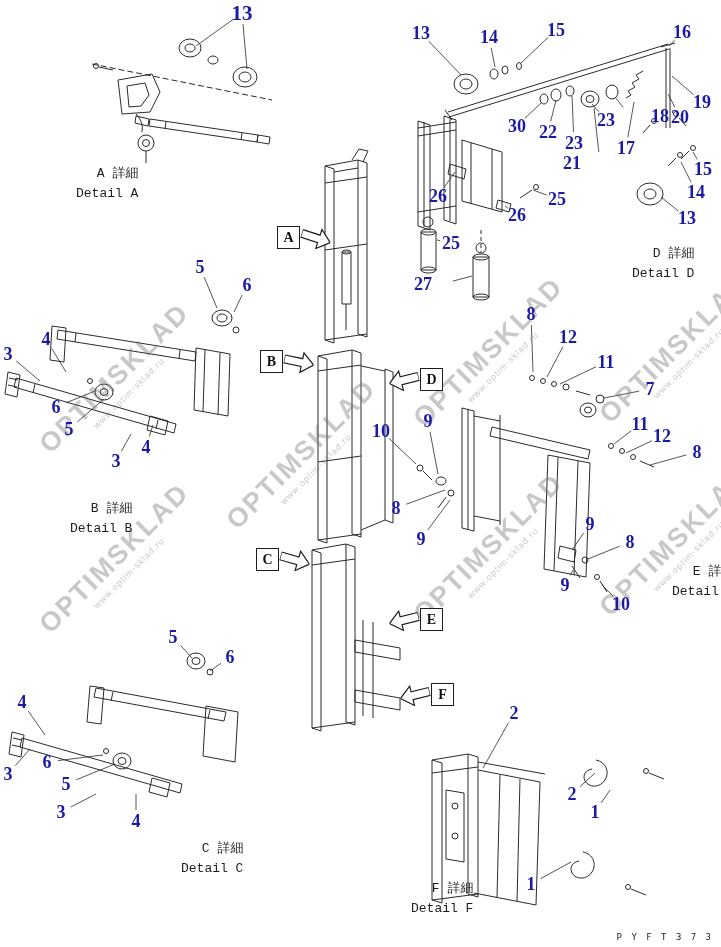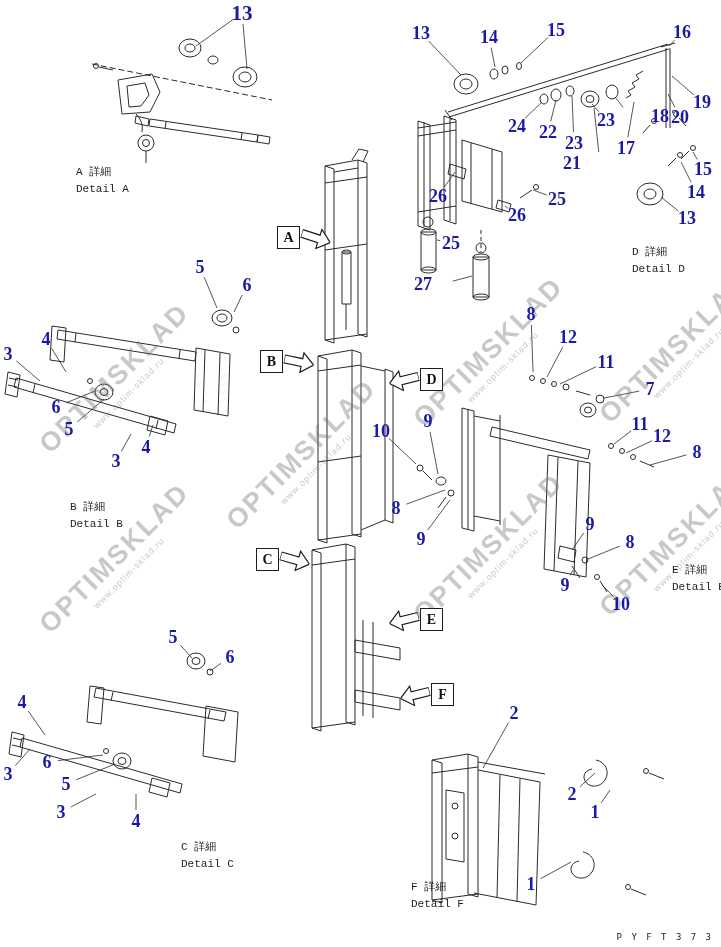--- a/index.html
+++ b/index.html
@@ -20,22 +20,22 @@
     white-space:nowrap;
   }
   .viewtag { position:absolute; display:flex; align-items:center; gap:1px; z-index:5; }
   .vbox {
     width:23px; height:23px; border:1.4px solid #1d1d1d; background:#fff;
     display:flex; align-items:center; justify-content:center;
     font-family:"Liberation Serif", serif; font-weight:bold; font-size:14px; color:#111;
   }
   .varrow polygon { fill:#ffffff; stroke:#1d1d1d; stroke-width:1.2; }
   .detail-label {
-    position:absolute; z-index:5; color:#1d1d1d; text-align:left;
-    font-family:"Liberation Mono", monospace; font-size:11px; line-height:1.5;
+    position:absolute; z-index:5; color:#1d1d1d; text-align:right;
+    font-family:"Liberation Mono", monospace; font-size:13px; line-height:1.5;
     white-space:nowrap;
   }
   .wm {
     position:absolute; transform:translate(-50%,-50%) rotate(-45deg);
     text-align:center; z-index:3; pointer-events:none; white-space:nowrap;
   }
   .wm .brand {
     font-size:27px; font-weight:bold; letter-spacing:2px;
     color:rgba(110,110,110,0.38); font-family:"Liberation Sans", sans-serif;
   }
@@ -356,21 +356,21 @@
     </div>
     <div class="callout" style="left: 242px; top: 13px; color: rgb(26, 26, 166); font-size: 21px;">13</div>
     <div class="callout" style="left: 421px; top: 33px; color: rgb(26, 26, 166);">13</div>
     <div class="callout" style="left: 489px; top: 37px; color: rgb(26, 26, 166);">14</div>
     <div class="callout" style="left: 556px; top: 30px; color: rgb(26, 26, 166);">15</div>
     <div class="callout" style="left: 682px; top: 32px; color: rgb(26, 26, 166); text-align: right;">16</div>
     <div class="callout" style="left: 702px; top: 102px; color: rgb(26, 26, 166); font-family: Liberation Serif, serif;">19</div>
     <div class="callout" style="left: 680px; top: 117px; color: rgb(26, 26, 166);">20</div>
     <div class="callout" style="left: 660px; top: 116px; color: rgb(26, 26, 166);">18</div>
     <div class="callout" style="left: 606px; top: 120px; color: rgb(26, 26, 166);">23</div>
-    <div class="callout" style="left: 517px; top: 126px; color: rgb(26, 26, 166);">24</div>
+    <div class="callout" style="left: 517px; top: 126px; color: rgb(26, 26, 166);">30</div>
     <div class="callout" style="left: 548px; top: 132px; color: rgb(26, 26, 166);">22</div>
     <div class="callout" style="left: 574px; top: 143px; color: rgb(26, 26, 166);">23</div>
     <div class="callout" style="left: 572px; top: 163px; color: rgb(26, 26, 166);">21</div>
     <div class="callout" style="left: 626px; top: 148px; color: rgb(26, 26, 166);">17</div>
     <div class="callout" style="left: 703px; top: 169px; color: rgb(26, 26, 166);">15</div>
     <div class="callout" style="left: 696px; top: 192px; color: rgb(26, 26, 166);">14</div>
     <div class="callout" style="left: 687px; top: 218px; color: rgb(26, 26, 166);">13</div>
     <div class="callout" style="left: 438px; top: 196px; color: rgb(26, 26, 166);">26</div>
     <div class="callout" style="left: 557px; top: 199px; color: rgb(26, 26, 166);">25</div>
     <div class="callout" style="left: 517px; top: 215px; color: rgb(26, 26, 166);">26</div>

